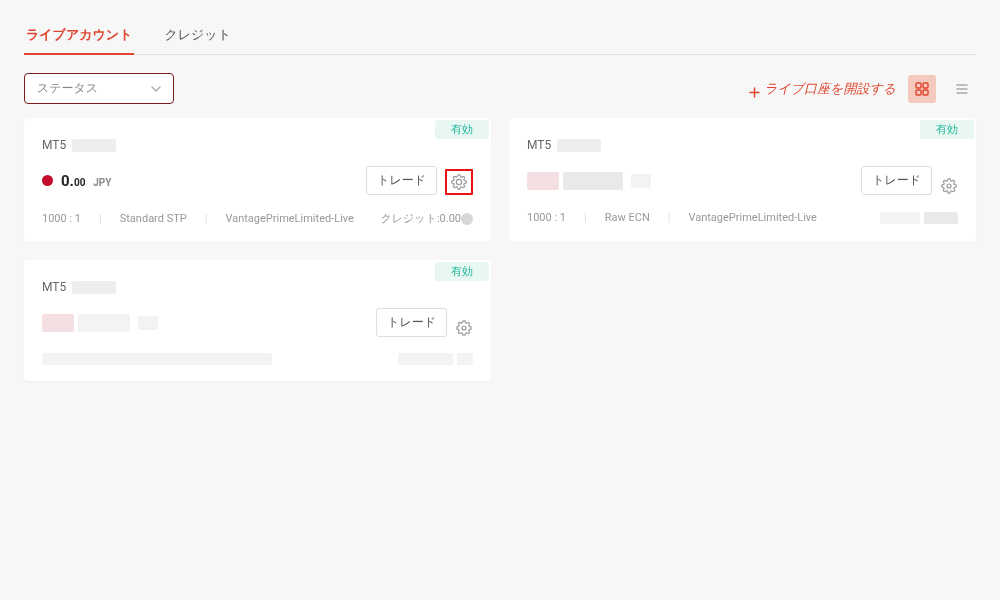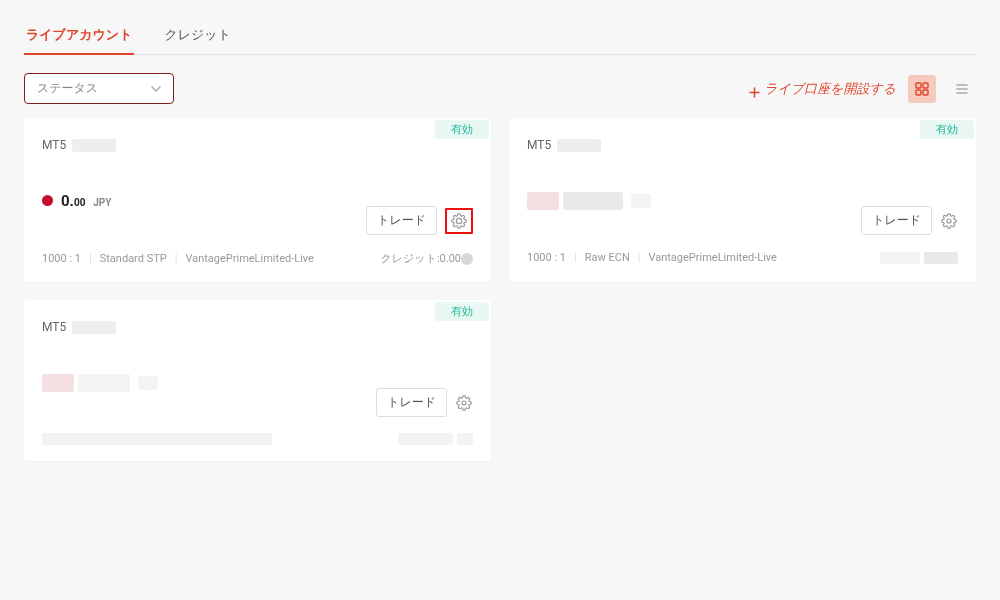--- a/index.html
+++ b/index.html
@@ -52,29 +52,29 @@
   }
   .card-head { display: flex; align-items: center; gap: 6px; margin: 8px 0 14px; font-size: 12px; color: #666; }
   .skel { background: #eee; border-radius: 2px; }
   .skel.sm { width: 44px; height: 13px; }
   .card-row { display: flex; align-items: center; justify-content: space-between; margin-bottom: 16px; }
   .balance { display: flex; align-items: center; gap: 8px; }
   .dot { width: 11px; height: 11px; border-radius: 50%; background: #c40d2e; }
   .amount { font-weight: 700; font-size: 15px; color: #222; }
   .amount .cents { font-size: 10px; font-weight: 700; }
   .ccy { font-size: 10px; color: #888; margin-left: 4px; }
-  .actions { display: flex; align-items: center; gap: 8px; margin-top: 40px; }
+  .actions { display: flex; align-items: flex-end; gap: 8px; }
   .btn-outline {
     border: 1px solid #dedee1; background: #fff; border-radius: 3px;
     padding: 5px 10px; color: #555; font-size: 12px; cursor: pointer;
   }
   .gear { width: 18px; height: 18px; display: flex; align-items: center; justify-content: center; color: #999; cursor: pointer;}
   .highlight-box { border: 2.5px solid #e11; padding: 2px 3px; border-radius: 1px;}
   .meta-row { display: flex; align-items: center; justify-content: space-between; color: #999; font-size: 11px; gap: 8px;}
-  .meta-left { display:flex; align-items:center; gap:8px; }
+  .meta-left { display:flex; align-items:center; gap:18px; }
   .meta-left .sep { color: #ddd; }
   .credit { display: flex; align-items: center; gap: 0; }
   .info-dot { width: 12px; height: 12px; border-radius: 50%; background: #d8d8da; display:inline-block;}
 
   .skel-bar { background: #eee; border-radius: 2px; }
   .skel-pink { background: #f4dfe2; }
   .skel-grey { background: #e9e9eb; }
   .skel-lt { background: #f3f3f4; }
 
   svg { display: block; }

